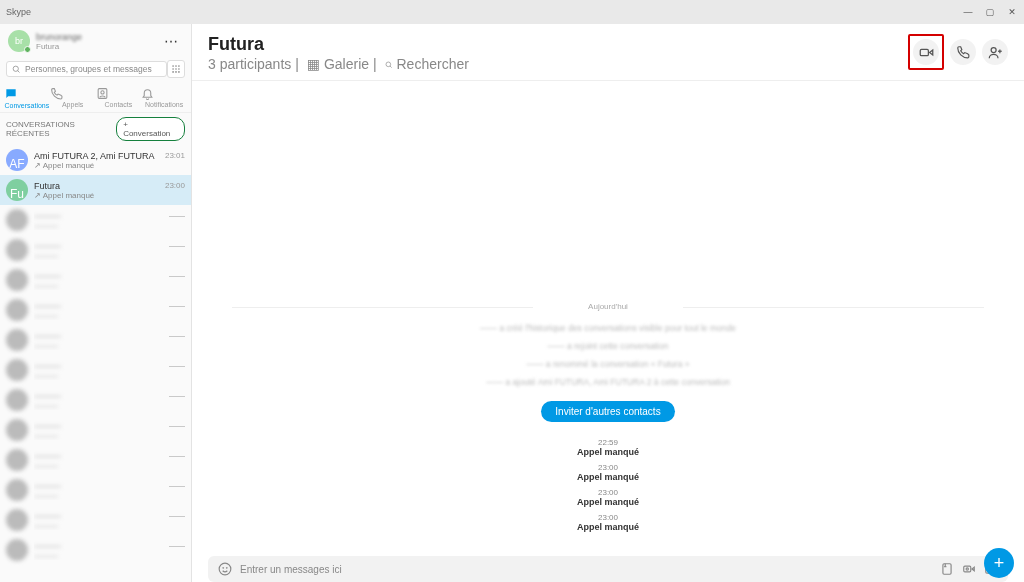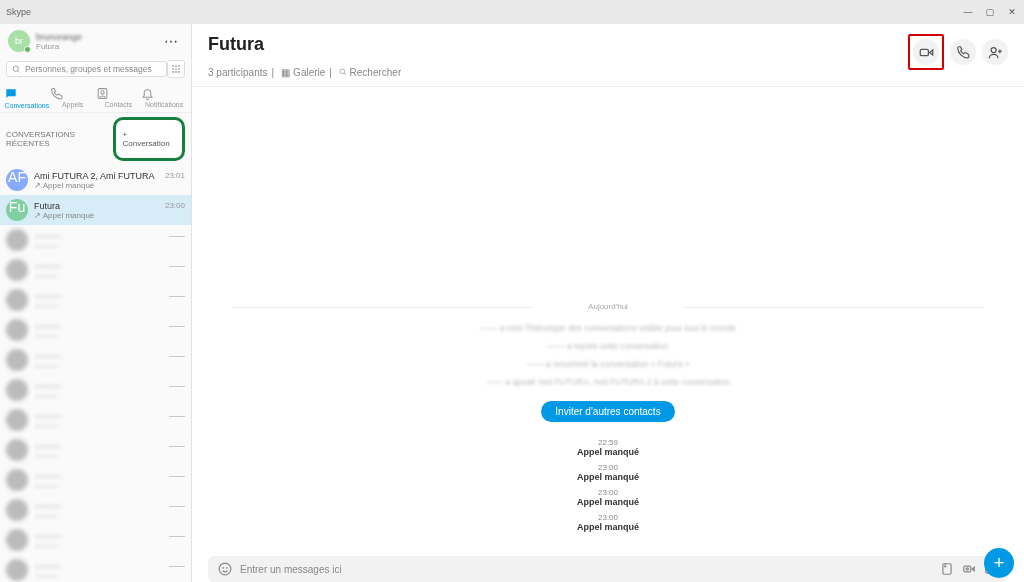--- a/index.html
+++ b/index.html
@@ -21,40 +21,40 @@
   .search-row { display: flex; align-items: center; padding: 2px 6px 6px 6px; }
   .search-box { flex: 1; display: flex; align-items: center; background: #fff; border: 1px solid #ddd; border-radius: 3px; padding: 2px 5px; font-size: 8.5px; color: #888; }
   .dialpad-btn { width: 18px; height: 18px; border: 1px solid #ddd; border-radius: 3px; display: flex; align-items: center; justify-content: center; font-size: 9px; color: #888; background: #fff; }
 
   .nav-tabs { display: flex; border-bottom: 1px solid #eee; padding: 0 4px; }
   .nav-tab { flex: 1; text-align: center; padding: 3px 0; font-size: 7px; color: #999; }
   .nav-tab.active { color: #0099e5; }
   .nav-tab .icon { display: block; font-size: 13px; margin-bottom: 1px; }
 
   .recent-header { display: flex; align-items: center; justify-content: space-between; padding: 4px 6px; font-size: 8px; color: #777; }
-  .new-conv { background: #fff; border: 3px solid #15803d; border-radius: 10px; padding: 10px 6px; font-size: 8px; color: #555; }
+  .new-conv { background: #fff; border: 1px solid #15803d; border-radius: 10px; padding: 2px 6px; font-size: 8px; color: #555; }
   .new-conv:before { content: "+"; margin-right: 3px; }
 
   .conv-list { flex: 1; overflow: hidden; position: relative; }
   .conv-item { display: flex; align-items: center; padding: 4px 6px; min-height: 30px; }
   .conv-item.selected { background: #d6ecf7; }
-  .conv-avatar { width: 22px; height: 22px; border-radius: 50%; background: #88aaff; color: #fff; display: flex; align-items: flex-start; justify-content: center; font-size: 14px; flex-shrink: 0; }
+  .conv-avatar { width: 22px; height: 22px; border-radius: 50%; background: #88aaff; color: #fff; display: flex; align-items: flex-end; justify-content: center; font-size: 12px; flex-shrink: 0; }
   .conv-avatar.green { background: #7fcfa0; }
   .conv-avatar.blur { background: #bbb; filter: blur(2px); }
   .conv-body { margin-left: 6px; flex: 1; overflow: hidden; }
   .conv-title { font-size: 9px; color: #333; white-space: nowrap; overflow: hidden; text-overflow: ellipsis; }
   .conv-sub { font-size: 8px; color: #888; }
   .conv-sub-icon { margin-right: 2px; }
   .conv-time { font-size: 8px; color: #999; margin-left: 4px; align-self: flex-start; margin-top: 2px; }
   .conv-item.blurred .conv-title, .conv-item.blurred .conv-sub { filter: blur(2px); color: #999; }
 
   .main { flex: 1; display: flex; flex-direction: column; position: relative; }
   .main-header { padding: 10px 16px 8px 16px; border-bottom: 1px solid #eee; display: flex; justify-content: space-between; align-items: flex-start; }
   .main-title { font-size: 18px; font-weight: 700; color: #222; }
-  .main-sub { font-size: 10px; color: #888; margin-top: 12px; }
+  .main-sub { font-size: 14px; color: #888; margin-top: 1px; }
   .main-sub .sep { margin: 0 4px; }
   .main-actions { display: flex; gap: 6px; align-items: center; }
   .action-btn { width: 26px; height: 26px; border-radius: 50%; background: #f2f2f2; display: flex; align-items: center; justify-content: center; color: #555; }
   .highlight-box { border: 2px solid #d40000; padding: 3px; border-radius: 2px; }
 
   .chat-area { flex: 1; overflow: hidden; padding: 12px 40px; display: flex; flex-direction: column; }
   .chat-spacer { flex: 1; }
   .date-divider { text-align: center; font-size: 8px; color: #aaa; position: relative; margin: 8px 0; }
   .date-divider:before, .date-divider:after { content: ""; position: absolute; top: 50%; width: 40%; height: 1px; background: #eee; }
   .date-divider:before { left: 0; }

